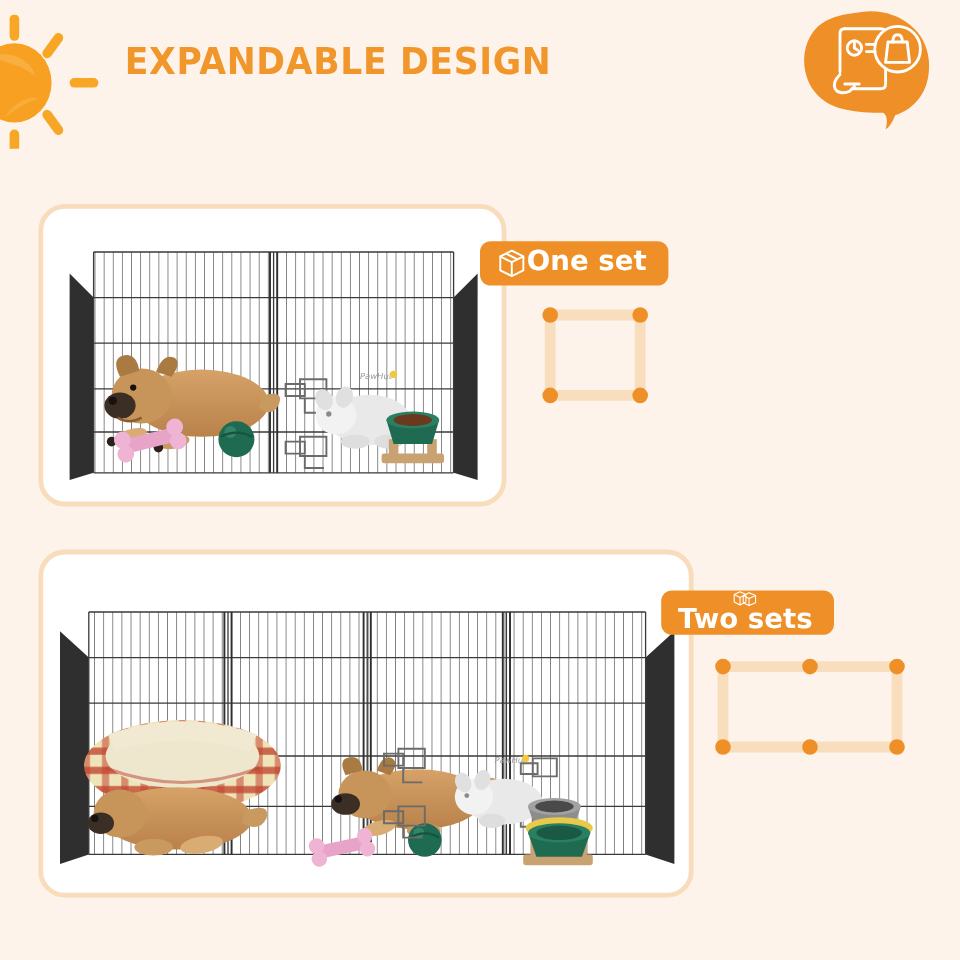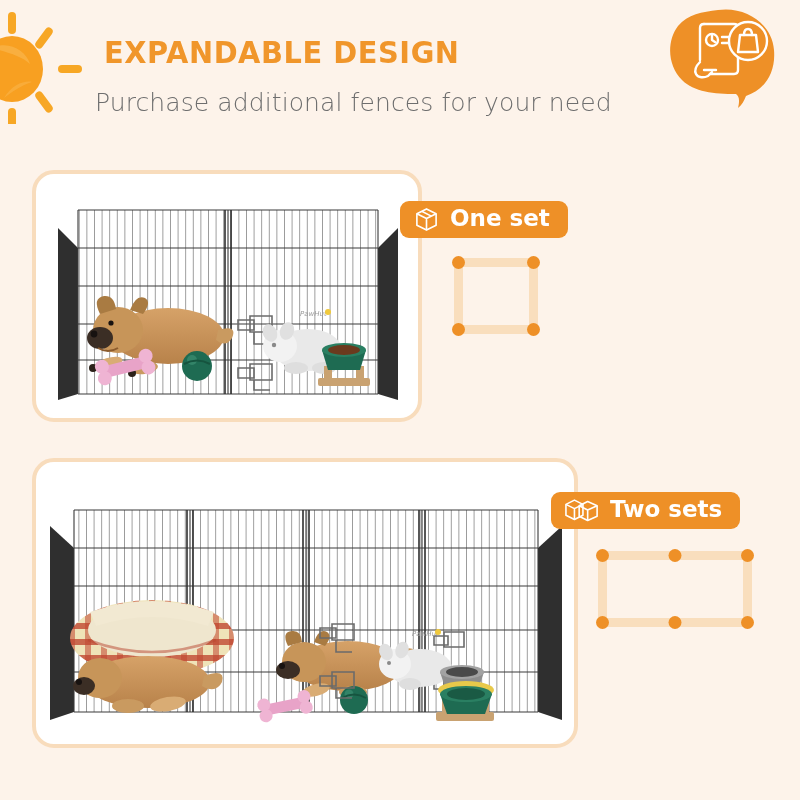--- a/index.html
+++ b/index.html
@@ -70,31 +70,31 @@
   #card-one  { left: 32px; top: 170px; width: 390px; height: 252px; }
   #card-two  { left: 32px; top: 458px; width: 546px; height: 290px; }
 
   
   .badge {
     position: absolute;
     background: #EE9027;
     border-radius: 9px;
     display: flex;
     align-items: center;
-    gap: 11px;
+    gap: 0;
     padding: 0 18px 0 14px;
     height: 37px;
     color: #FFFFFF;
     font-size: 23px;
     font-weight: bold;
     font-family: "DejaVu Sans", sans-serif;
     white-space: nowrap;
   }
   #badge-one { left: 400px; top: 201px; }
-  #badge-two { left: 551px; top: 492px; }
+  #badge-two { left: 551px; top: 492px; flex-direction: column; }
   .badge-label { line-height: 1; position: relative; top: -1px; }
 
   
   .schematic { position: absolute; }
   #schematic-one { left: 448px; top: 252px; width: 96px; height: 88px; }
   #schematic-two { left: 592px; top: 545px; width: 166px; height: 88px; }
 
   
   .pen { position: absolute; }
   #pen-one { left: 56px; top: 188px; width: 344px; height: 222px; }
@@ -112,21 +112,20 @@
     <g fill="#F7A725">
       <rect x="30" y="0" width="8" height="22" rx="4"></rect>
       <rect x="30" y="96" width="8" height="22" rx="4"></rect>
       <rect x="80" y="53" width="24" height="8" rx="4"></rect>
       <rect x="62" y="14" width="8" height="24" rx="4" transform="rotate(36 66 26)"></rect>
       <rect x="62" y="78" width="8" height="24" rx="4" transform="rotate(-36 66 90)"></rect>
     </g>
   </svg>
 
   <div id="headline">EXPANDABLE DESIGN</div>
-  <div id="subhead">Purchase additional fences for your need</div>
 
   <svg id="shop-icon" viewBox="0 0 120 100">
     <path d="M58 2 C86 -2 112 16 114 42 C116 66 104 82 86 88 C84 93 82 97 78 100
              C80 92 79 88 76 86 C54 86 34 84 22 72 C8 58 6 34 18 18 C28 6 42 4 58 2 Z" fill="#EE9027"></path>
     <g fill="none" stroke="#FFFFFF" stroke-width="2.4" stroke-linecap="round" stroke-linejoin="round">
       <path d="M44 16 L74 16 Q78 16 78 20 L78 62 Q78 66 74 66 L50 66"></path>
       <path d="M44 16 Q40 16 40 20 L40 52"></path>
       <circle cx="52" cy="32" r="6"></circle>
       <path d="M52 28 L52 32 L55 34"></path>
       <path d="M62 29 L72 29 M62 35 L70 35"></path>

